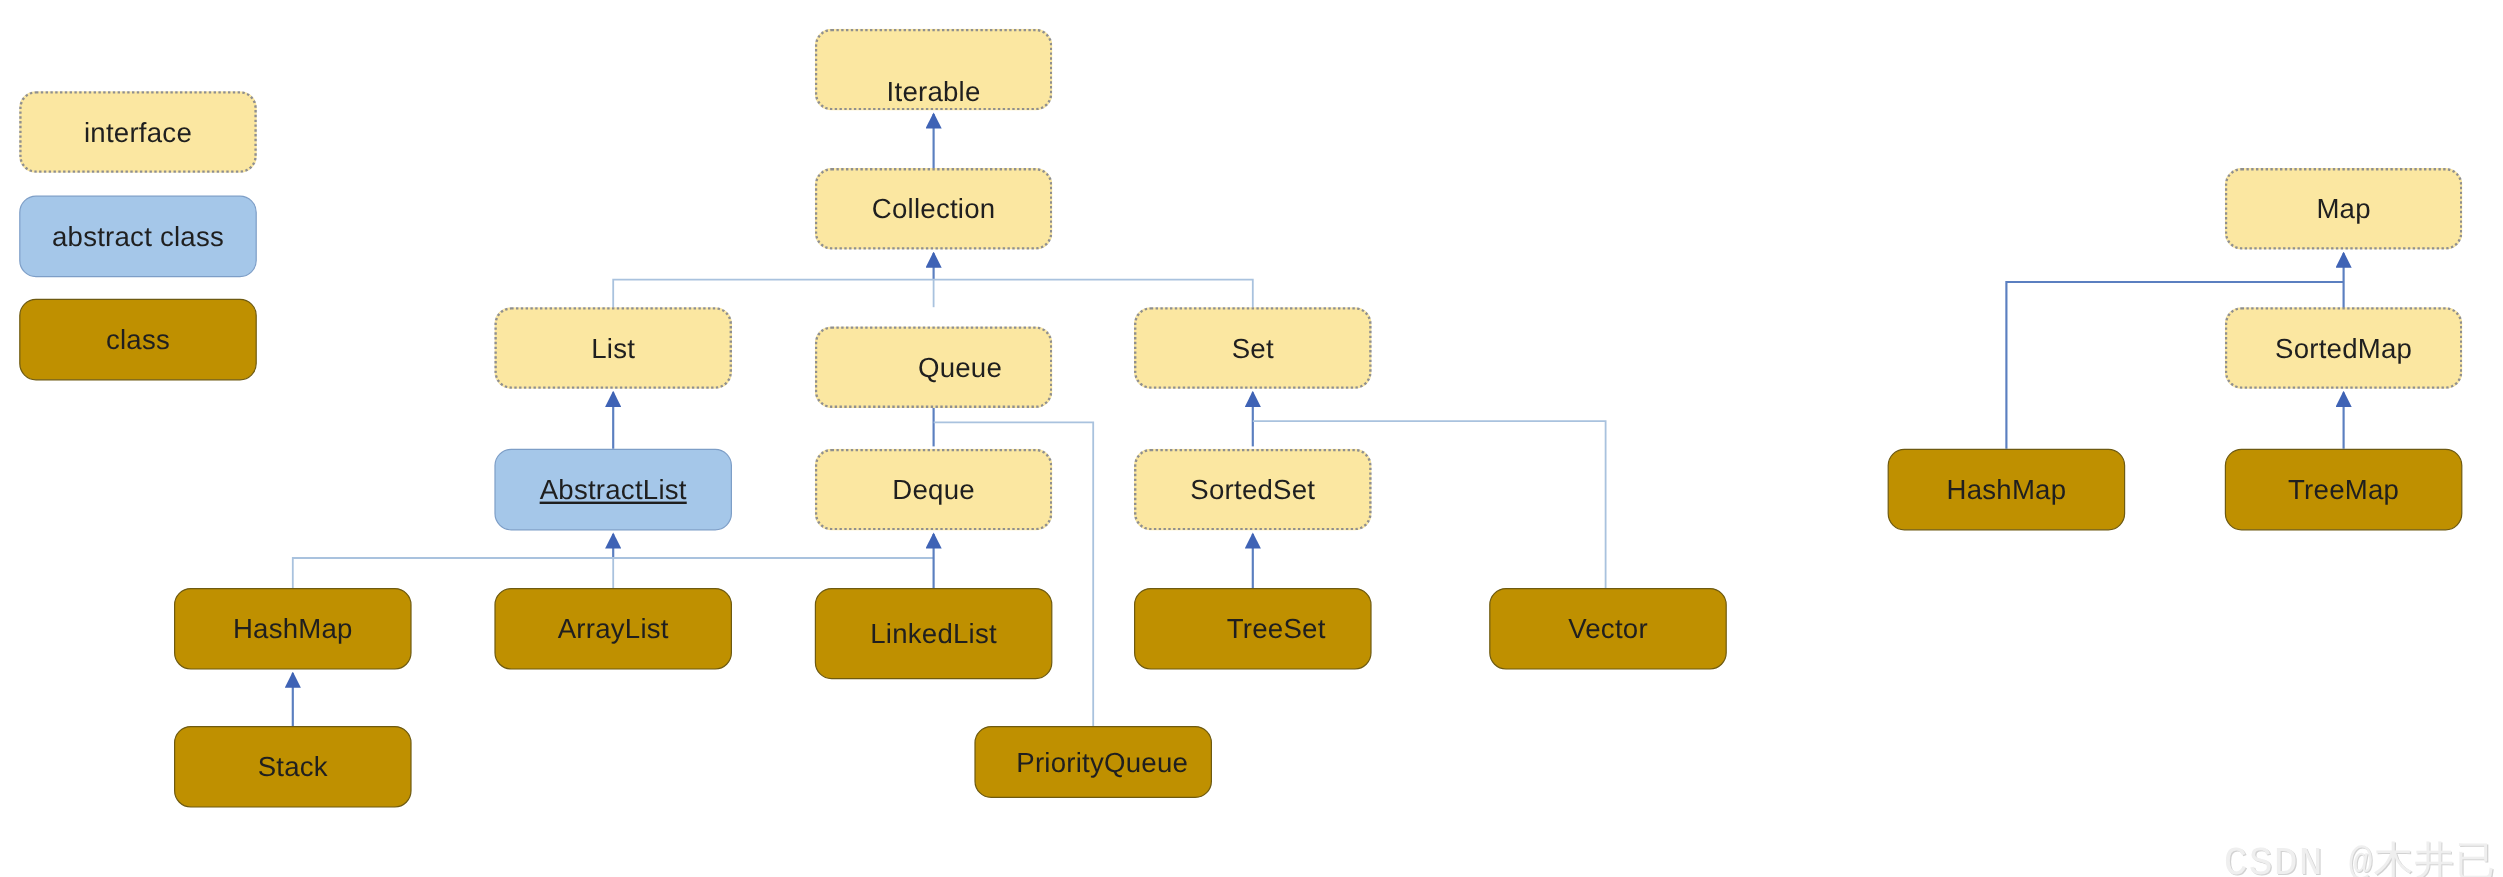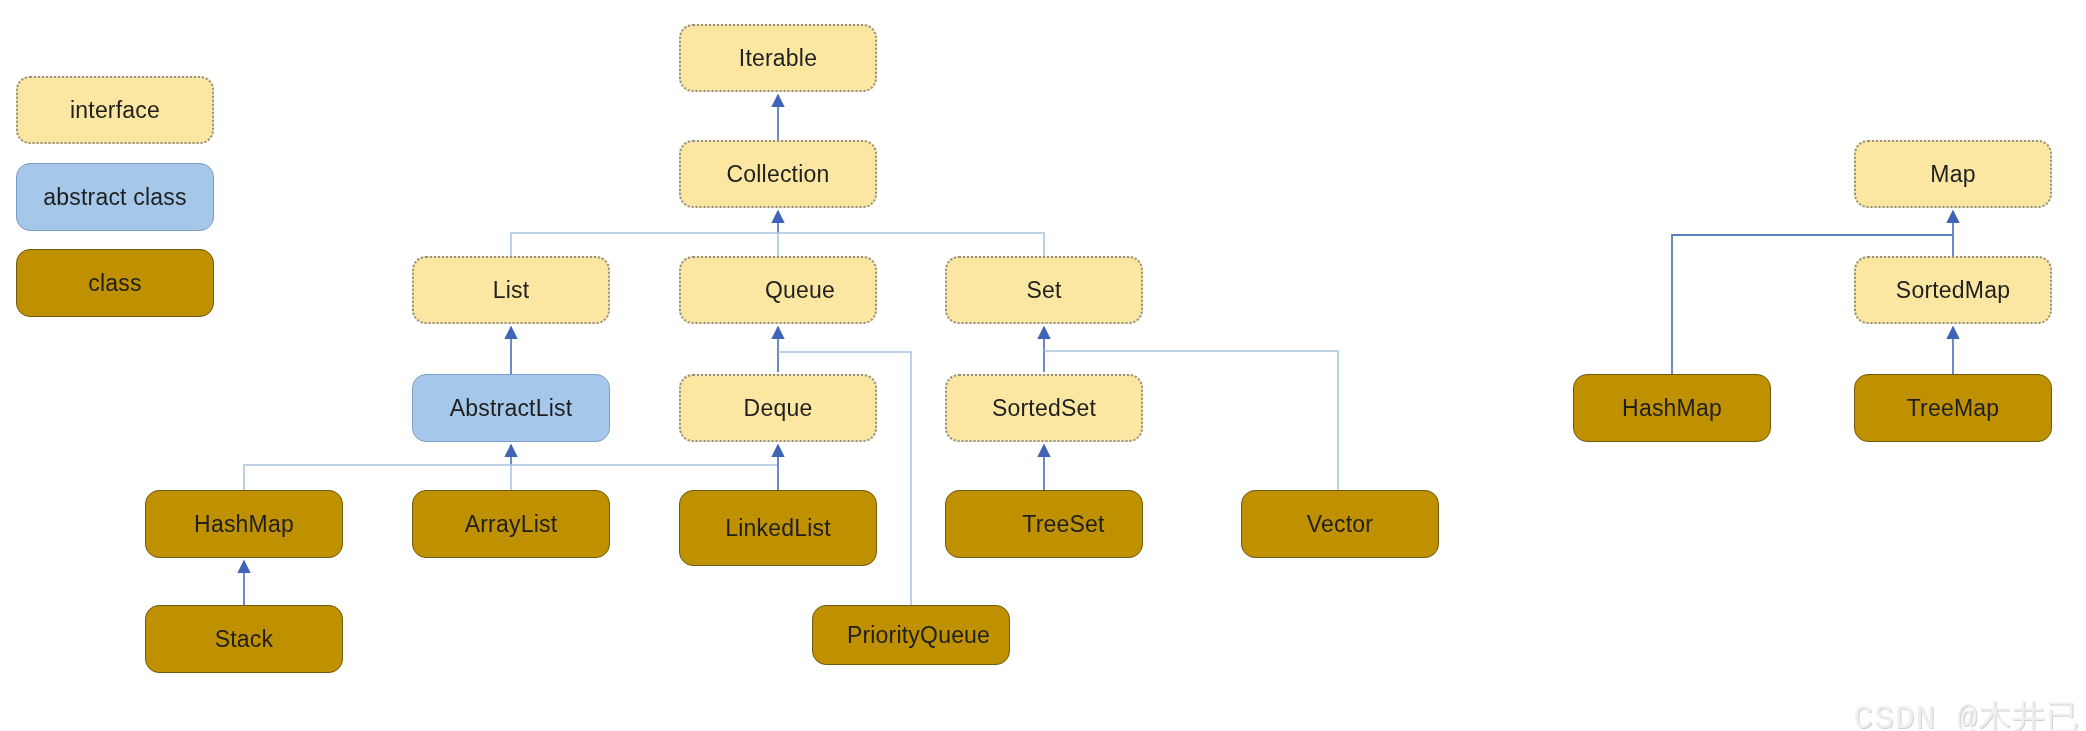--- a/index.html
+++ b/index.html
@@ -70,36 +70,36 @@
         <span>interface</span>
       </div>
       <div class="node abstract" style="left: 16px; top: 163px; width: 198px; height: 68px;">
         <span>abstract class</span>
       </div>
       <div class="node class" style="left: 16px; top: 249px; width: 198px; height: 68px;">
         <span>class</span>
       </div>
     </div>
   <div id="nodes">
-      <div class="node interface" style="left: 679px; top: 24px; width: 198px; height: 68px;">
+      <div class="node interface" style="left: 679px; top: 24px; width: 198px; height: 68px; align-items: flex-end;">
         <span>Iterable</span>
       </div>
       <div class="node interface" style="left: 679px; top: 140px; width: 198px; height: 68px;">
         <span>Collection</span>
       </div>
       <div class="node interface" style="left: 412px; top: 256px; width: 198px; height: 68px;">
         <span>List</span>
       </div>
-      <div class="node interface" style="left: 679px; top: 256px; width: 198px; height: 68px; padding-left: 44px;">
+      <div class="node interface" style="left: 679px; top: 272px; width: 198px; height: 68px; padding-left: 44px;">
         <span>Queue</span>
       </div>
       <div class="node interface" style="left: 945px; top: 256px; width: 198px; height: 68px;">
         <span>Set</span>
       </div>
-      <div class="node abstract" style="left: 412px; top: 374px; width: 198px; height: 68px;">
+      <div class="node abstract" style="left: 412px; top: 374px; width: 198px; height: 68px; text-decoration: underline;">
         <span>AbstractList</span>
       </div>
       <div class="node interface" style="left: 679px; top: 374px; width: 198px; height: 68px;">
         <span>Deque</span>
       </div>
       <div class="node interface" style="left: 945px; top: 374px; width: 198px; height: 68px;">
         <span>SortedSet</span>
       </div>
       <div class="node class" style="left: 145px; top: 490px; width: 198px; height: 68px;">
         <span>HashMap</span>

